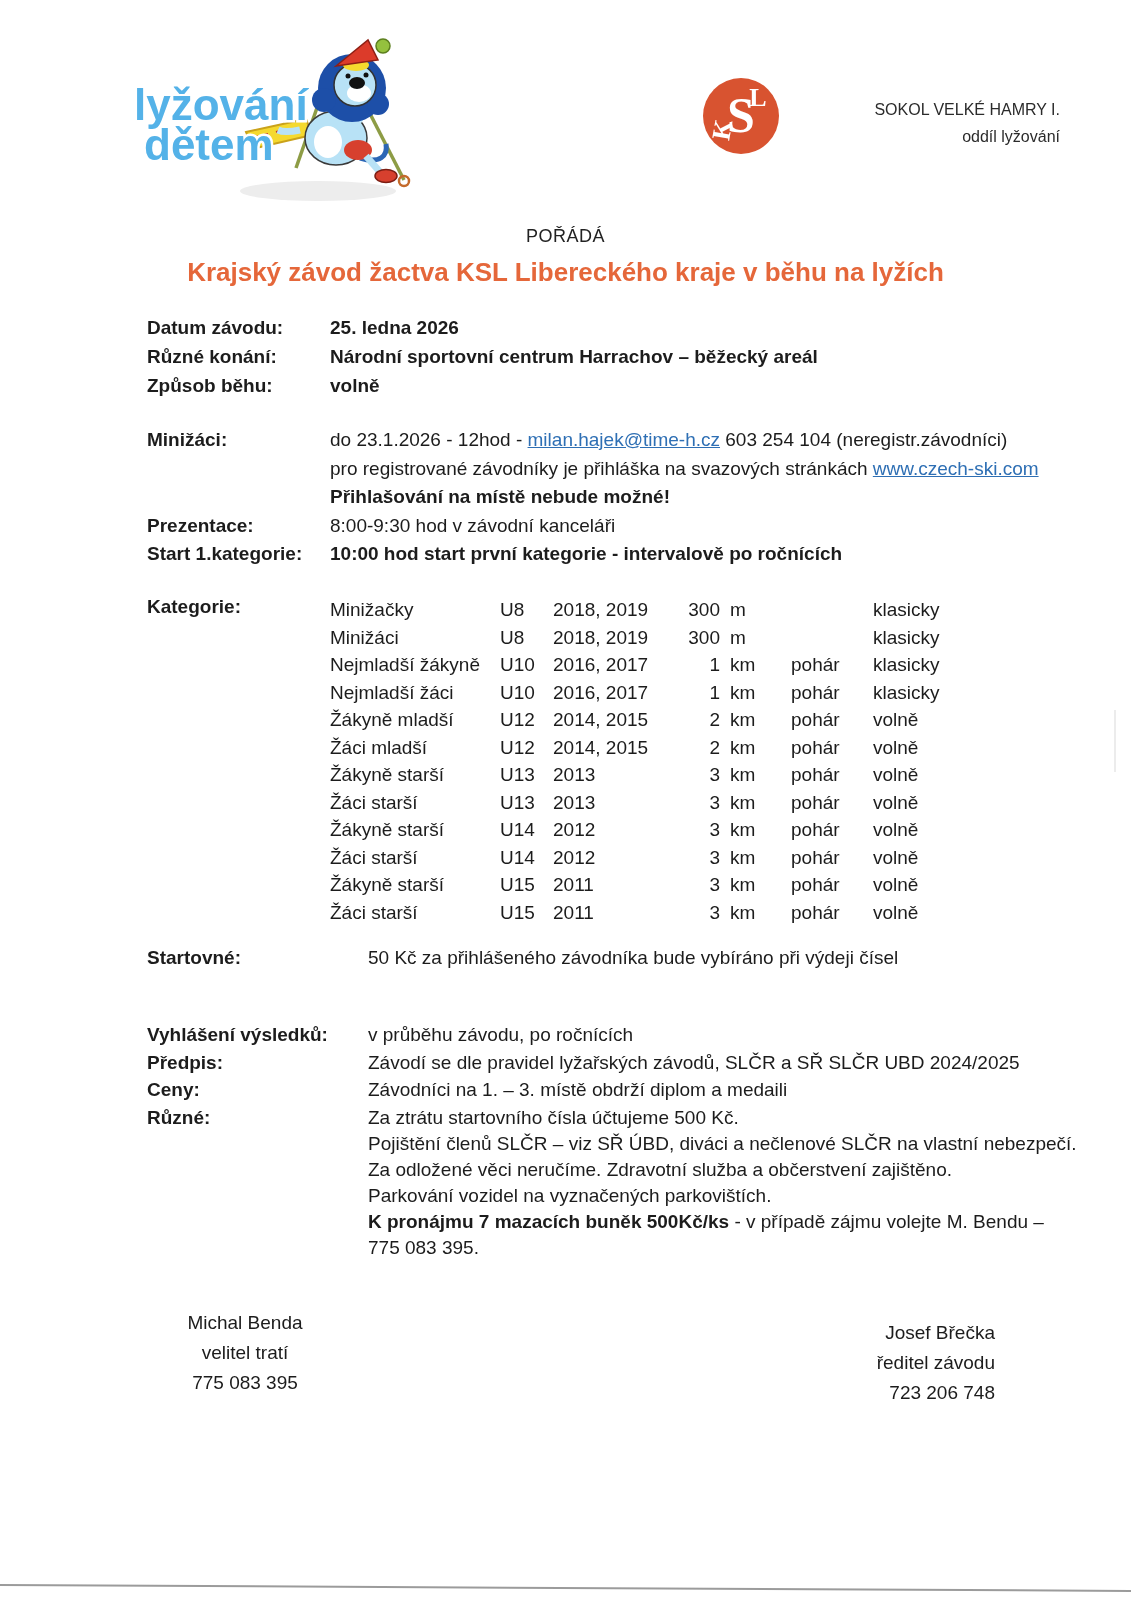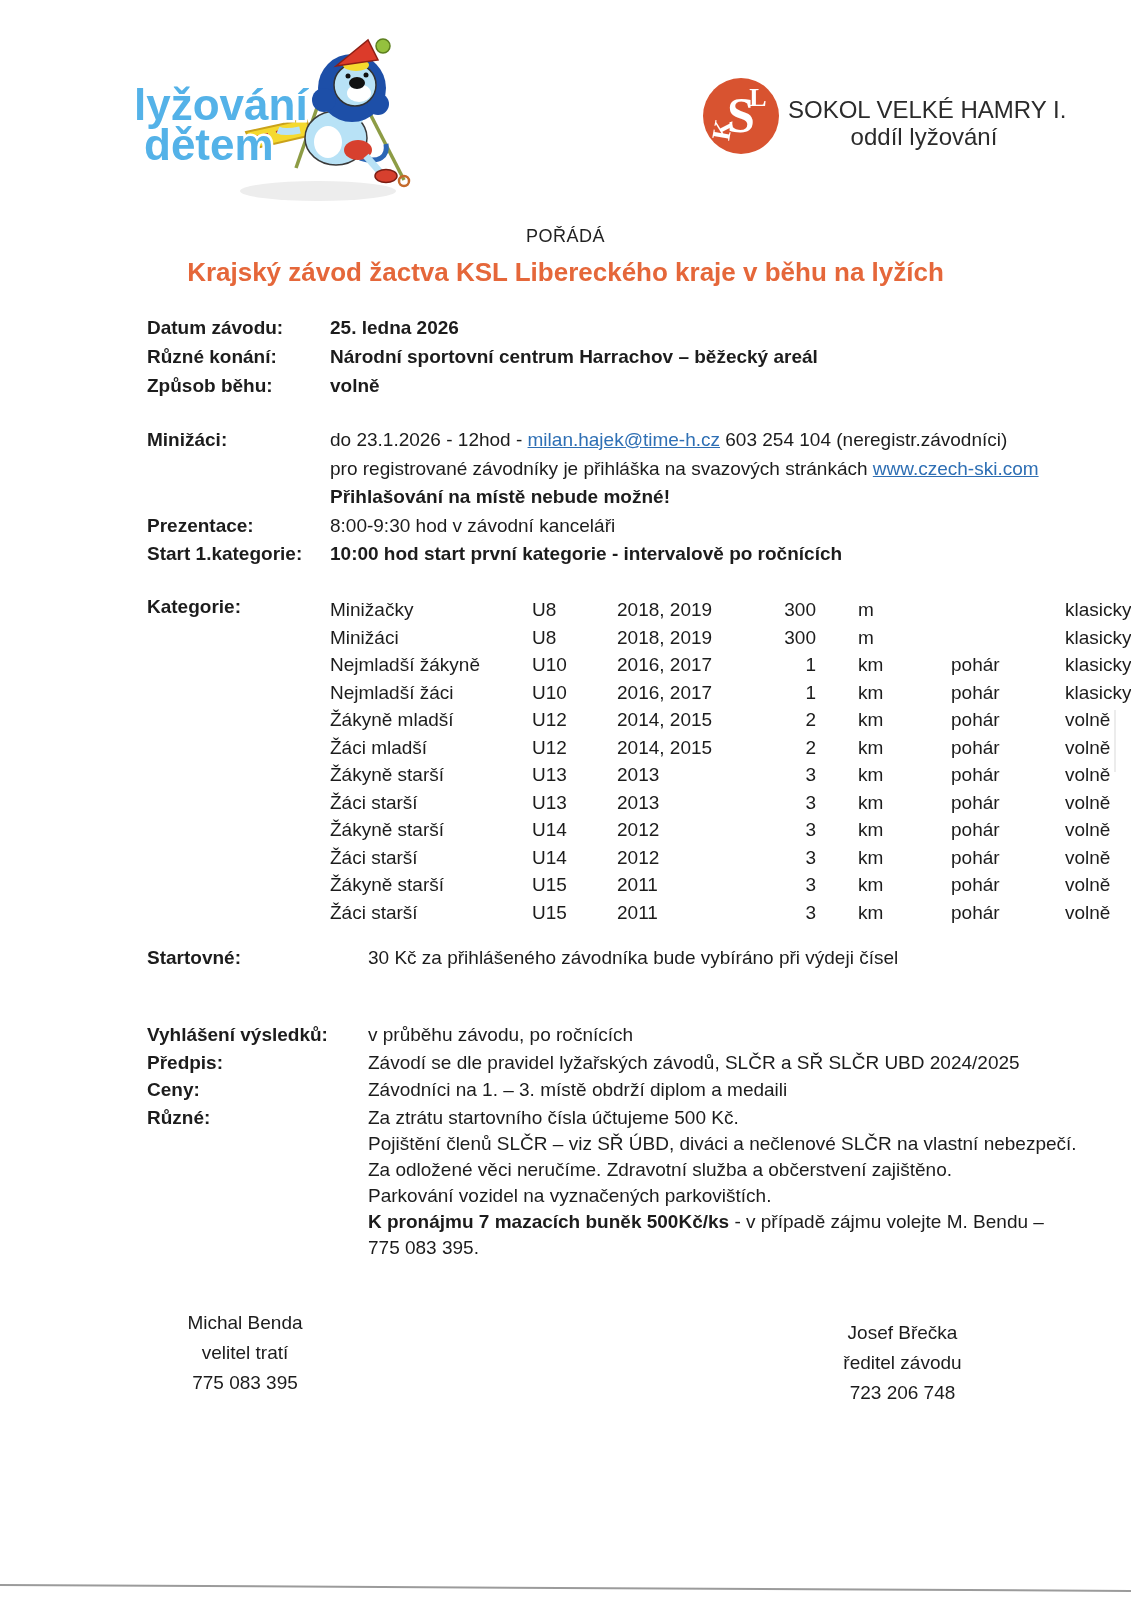--- a/index.html
+++ b/index.html
@@ -7,49 +7,49 @@
     position:relative; width:1131px; height:1600px; background:#ffffff;
     font-family:"Liberation Sans","DejaVu Sans",sans-serif;
     color:#1c1c1c; font-size:19px; overflow:hidden;
   }
   .abs { position:absolute; }
   .nowrap { white-space:nowrap; }
   .b { font-weight:700; }
   
   .mascot { left:128px; top:38px; width:320px; height:175px; }
   .club-badge { left:701px; top:76px; width:80px; height:80px; }
-  .club-text { left:788px; top:96px; width:272px; text-align:center; line-height:27px; font-size:24px; color:#2b2b2b; }
+  .club-text { left:788px; top:96px; width:272px; text-align:right; line-height:27px; font-size:16px; color:#2b2b2b; }
   
   .porada { left:0; right:0; top:226px; text-align:center; font-size:18px; letter-spacing:0.5px; color:#222; }
   .title  { left:0; right:0; top:257px; text-align:center; font-size:26px; font-weight:700; color:#e5673a; }
   
   .grid-top   { display:grid; grid-template-columns:183px 1fr; }
   .grid-low   { display:grid; grid-template-columns:221px 1fr; }
   .info    { left:147px; top:313px; width:940px; line-height:29px; }
   .entries { left:147px; top:426px; width:960px; line-height:28.5px; }
   .lbl { font-weight:700; }
   .link { color:#2e6fb4; text-decoration:underline; cursor:pointer; }
   
   .categories { left:0; top:596px; width:1131px; }
   .cat-label { position:absolute; left:147px; top:0; font-weight:700; }
   .cat-table { margin-left:330px; }
-  .cat-row { display:grid; grid-template-columns:170px 53px 112px 55px 68px 85px 120px; height:27.5px; line-height:27.5px;gap:32px; }
+  .cat-row { display:grid; grid-template-columns:170px 53px 112px 55px 68px 85px 120px; height:27.5px; line-height:27.5px; }
   .c-years { text-align:left; }
   .c-dist  { text-align:right; }
   .c-unit  { padding-left:10px; }
   .c-cup   { padding-left:3px; }
   
   .fee     { left:147px; top:944px;  width:960px; line-height:28px; }
   .results { left:147px; top:1021px;  width:980px; line-height:27.5px; }
   .misc    { left:0;     top:1105px; width:1031px; line-height:26px; }
   .misc-label { position:absolute; left:147px; top:0; font-weight:700; }
   .misc-lines { margin-left:368px; width:750px; }
   
   .sign-left  { left:165px; top:1308px; width:160px; text-align:center; line-height:30px; }
-  .sign-right { left:810px; top:1318px; width:185px; text-align:center; line-height:30px; }
+  .sign-right { left:810px; top:1318px; width:185px; text-align:right; line-height:30px; }
   
   .scan-line  { left:-4px; top:1584px; width:1140px; height:2px; background:#9b9b9b; transform:rotate(0.3deg); transform-origin:left center; }
   .scan-vline { left:1114px; top:710px; width:2px; height:62px; background:#ececec; }
 </style>
 </head>
 <body>
 
 <div class="page">
 
   <div class="abs mascot">
@@ -261,21 +261,21 @@
           <span class="c-unit">km</span>
           <span class="c-cup">pohár</span>
           <span>volně</span>
       </div>
     </div>
   </div>
 
   <div class="abs fee">
     <div class="grid-low">
       <span class="lbl nowrap">Startovné:</span>
-      <span class="nowrap">30 Kč za přihlášeného závodníka bude vybíráno při výdeji čísel</span>
+      <span class="nowrap">50 Kč za přihlášeného závodníka bude vybíráno při výdeji čísel</span>
     </div>
   </div>
 
   <div class="abs results">
     <div class="grid-low">
       <span class="lbl nowrap">Vyhlášení výsledků:</span>
       <span class="nowrap">v průběhu závodu, po ročnících</span>
     </div>
     <div class="grid-low">
       <span class="lbl nowrap">Předpis:</span>

